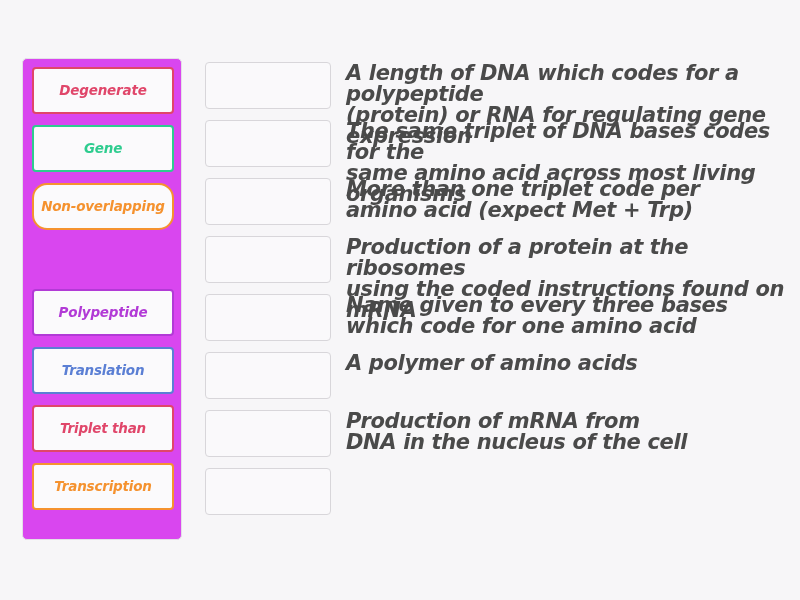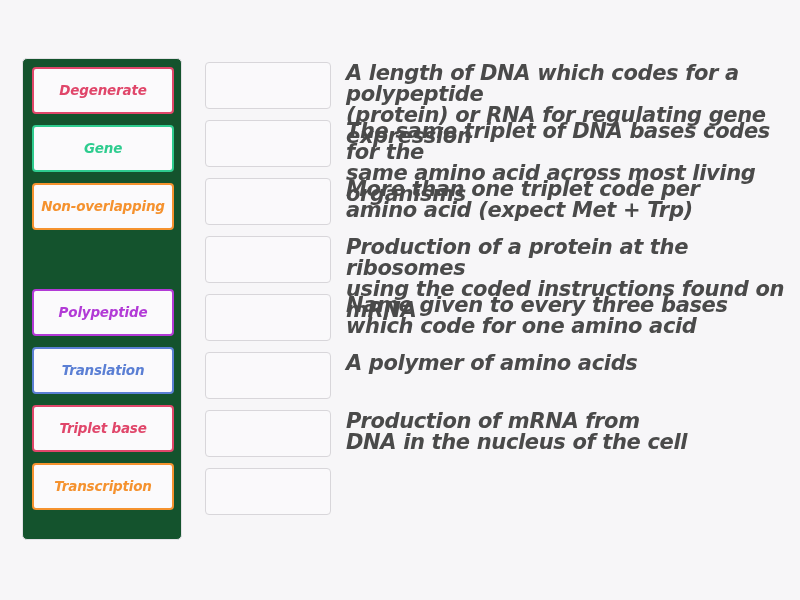--- a/index.html
+++ b/index.html
@@ -22,21 +22,21 @@
     height: 600px;
   }
 
   
   .tiles-panel {
     position: absolute;
     left: 22px;
     top: 58px;
     width: 160px;
     height: 482px;
-    background: #14532d;
+    background: #d946ef;
     border: 1px solid #e3e1e6;
     border-radius: 5px;
     box-sizing: border-box;
     padding: 8px 9px;
     display: flex;
     flex-direction: column;
     justify-content: flex-start;
   }
 
   .tile {
@@ -108,31 +108,31 @@
 
 <div id="app">
 
   <div class="tiles-panel">
     <div class="tile" style="border-color: rgb(224, 70, 106);">
       <span class="tile-label" style="color: rgb(224, 70, 106);">Degenerate</span>
     </div>
     <div class="tile" style="border-color: rgb(46, 204, 143);">
       <span class="tile-label" style="color: rgb(46, 204, 143);">Gene</span>
     </div>
-    <div class="tile" style="border-color: rgb(245, 146, 47);">
+    <div class="tile" style="border-color: rgb(245, 146, 47); border-radius: 15px;">
       <span class="tile-label" style="color: rgb(245, 146, 47);">Non-overlapping</span>
     </div>
     <div class="tile" style="border-color: rgb(178, 58, 214); margin-top: 48px;">
       <span class="tile-label" style="color: rgb(178, 58, 214);">Polypeptide</span>
     </div>
     <div class="tile" style="border-color: rgb(91, 127, 212);">
       <span class="tile-label" style="color: rgb(91, 127, 212);">Translation</span>
     </div>
     <div class="tile" style="border-color: rgb(224, 70, 106);">
-      <span class="tile-label" style="color: rgb(224, 70, 106);">Triplet base</span>
+      <span class="tile-label" style="color: rgb(224, 70, 106);">Triplet than</span>
     </div>
     <div class="tile" style="border-color: rgb(245, 146, 47);">
       <span class="tile-label" style="color: rgb(245, 146, 47);">Transcription</span>
     </div>
   </div>
 
   <div class="rows">
     <div class="row">
       <div class="dropzone"></div>
       <div class="definition">A length of DNA which codes for a polypeptide

